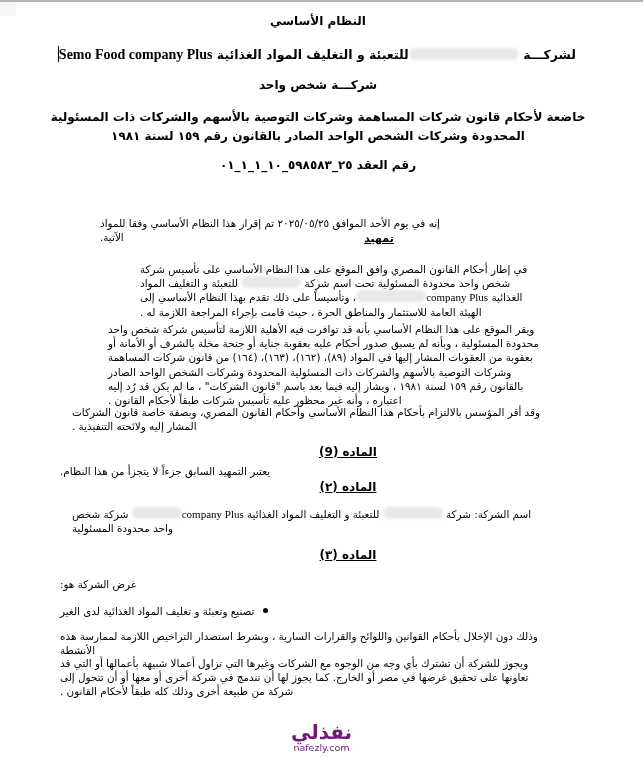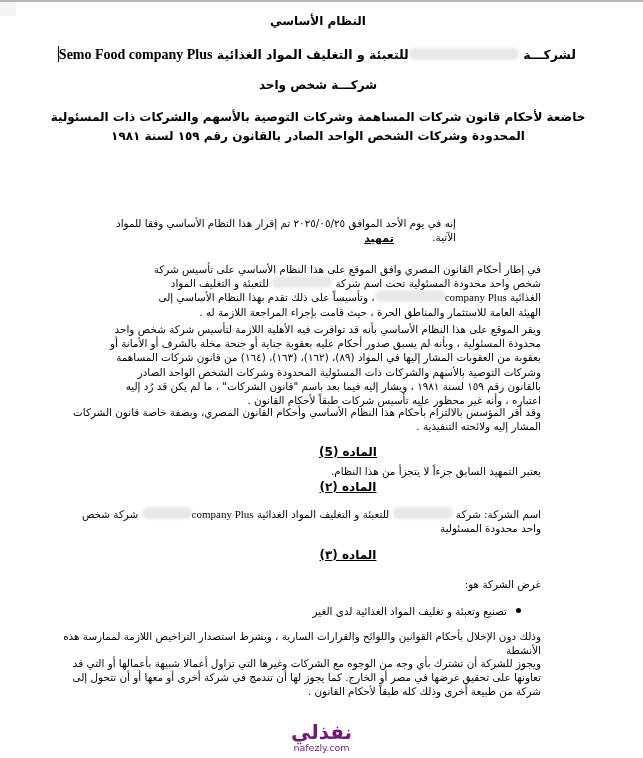--- a/index.html
+++ b/index.html
@@ -1,19 +1,19 @@
 <!DOCTYPE html>
 <html><head>
 <meta charset="utf-8">
 <style>
   html, body { margin: 0; padding: 0; background: #ffffff; }
   body { width: 643px; height: 758px; position: relative; overflow: hidden; font-family: "DejaVu Sans", sans-serif; color: #000; }
   .topbar { position: absolute; left: 0; top: 0; width: 643px; height: 2px; background: #b5b5b5; }
   .page { position: absolute; left: 0; top: 0; width: 636px; height: 758px; direction: rtl; }
-  .blk { position: absolute; right: 24px; left: 24px; text-align: right; }
+  .blk { position: absolute; right: 24px; left: 24px; text-align: left; }
   .c { text-align: center; }
   .t-title { top: 14px; font-size: 12px; font-weight: bold; }
   .t-co { top: 46px; font-size: 12.5px; font-weight: bold; left: 90px; right: 60px; text-align: right; white-space: nowrap; }
   .t-co .latin { font-family: "Liberation Serif", serif; font-size: 14px; }
   .cursor { display: inline-block; width: 1px; height: 16px; background: #000; vertical-align: -3px; }
   .t-type { top: 78px; font-size: 12px; font-weight: bold; }
   .t-sub { top: 108px; left: 30px; right: 30px; font-size: 12px; font-weight: bold; line-height: 19px; }
   .t-num { top: 158px; font-size: 12px; font-weight: bold; }
   .p { font-size: 10.4px; line-height: 14.2px; }
   .t-intro { top: 216px; left: 100px; right: 180px; }
@@ -50,34 +50,38 @@
   <div class="blk c t-title">النظام الأساسي</div>
 
   <div class="blk t-co">
     <span>لشركـــة </span><span class="redact" style="width:110px"></span><span>للتعبئة و التغليف المواد الغذائية </span><span class="latin">Semo Food company Plus</span><span class="cursor"></span>
   </div>
 
   <div class="blk c t-type">شركـــة شخص واحد</div>
 
   <div class="blk c t-sub">خاضعة لأحكام قانون شركات المساهمة وشركات التوصية بالأسهم والشركات ذات المسئولية المحدودة وشركات الشخص الواحد الصادر بالقانون رقم ١٥٩ لسنة ١٩٨١</div>
 
+  <div class="blk c t-num">
+    <span>رقم العقد</span>
+    <span>٢٥_٥٩٨٥٨٣_١٠_١_١_٠١</span>
+  </div>
 
   <div class="blk p t-intro">إنه في يوم الأحد الموافق ٢٠٢٥/٠٥/٢٥ تم إقرار هذا النظام الأساسي وفقا للمواد الآتية.</div>
 
   <div class="blk t-tamhid">تمهيد</div>
 
   <div class="blk p t-p1">
     <span>في إطار أحكام القانون المصري وافق الموقع على هذا النظام الأساسي على تأسيس شركة شخص واحد محدودة المسئولية تحت اسم شركة </span><span class="redact" style="width:60px"></span><span> للتعبئة و التغليف المواد الغذائية </span><span class="latin-in">company Plus</span><span class="redact" style="width:70px"></span><span>، وتأسيساً على ذلك تقدم بهذا النظام الأساسي إلى الهيئة العامة للاستثمار والمناطق الحرة ، حيث قامت بإجراء المراجعة اللازمة له .</span>
   </div>
 
   <div class="blk p t-p2">ويقر الموقع على هذا النظام الأساسي بأنه قد توافرت فيه الأهلية اللازمة لتأسيس شركة شخص واحد محدودة المسئولية ، وبأنه لم يسبق صدور أحكام عليه بعقوبة جناية أو جنحة مخلة بالشرف أو الأمانة أو بعقوبة من العقوبات المشار إليها في المواد (٨٩)، (١٦٢)، (١٦٣)، (١٦٤) من قانون شركات المساهمة وشركات التوصية بالأسهم والشركات ذات المسئولية المحدودة وشركات الشخص الواحد الصادر بالقانون رقم ١٥٩ لسنة ١٩٨١ ، ويشار إليه فيما بعد باسم "قانون الشركات" ، ما لم يكن قد رُد إليه اعتباره ، وأنه غير محظور عليه تأسيس شركات طبقاً لأحكام القانون .</div>
 
   <div class="blk p t-p3">وقد أقر المؤسس بالالتزام بأحكام هذا النظام الأساسي وأحكام القانون المصري، وبصفة خاصة قانون الشركات المشار إليه ولائحته التنفيذية .</div>
 
-  <div class="blk madda t-m1">الماده (5)</div>
+  <div class="blk madda t-m1">الماده (9)</div>
   <div class="blk p t-m1b">يعتبر التمهيد السابق جزءاً لا يتجزأ من هذا النظام.</div>
 
   <div class="blk madda t-m2">الماده (٢)</div>
   <div class="blk p t-m2b">
     <span>اسم الشركة: شركة </span><span class="redact" style="width:60px"></span><span> للتعبئة و التغليف المواد الغذائية </span><span class="latin-in">company Plus</span><span class="redact" style="width:50px"></span><span> شركة شخص واحد محدودة المسئولية</span>
   </div>
 
   <div class="blk madda t-m3">الماده (٣)</div>
   <div class="blk p t-goal">غرض الشركة هو:</div>
   <div class="blk p t-bullet">

